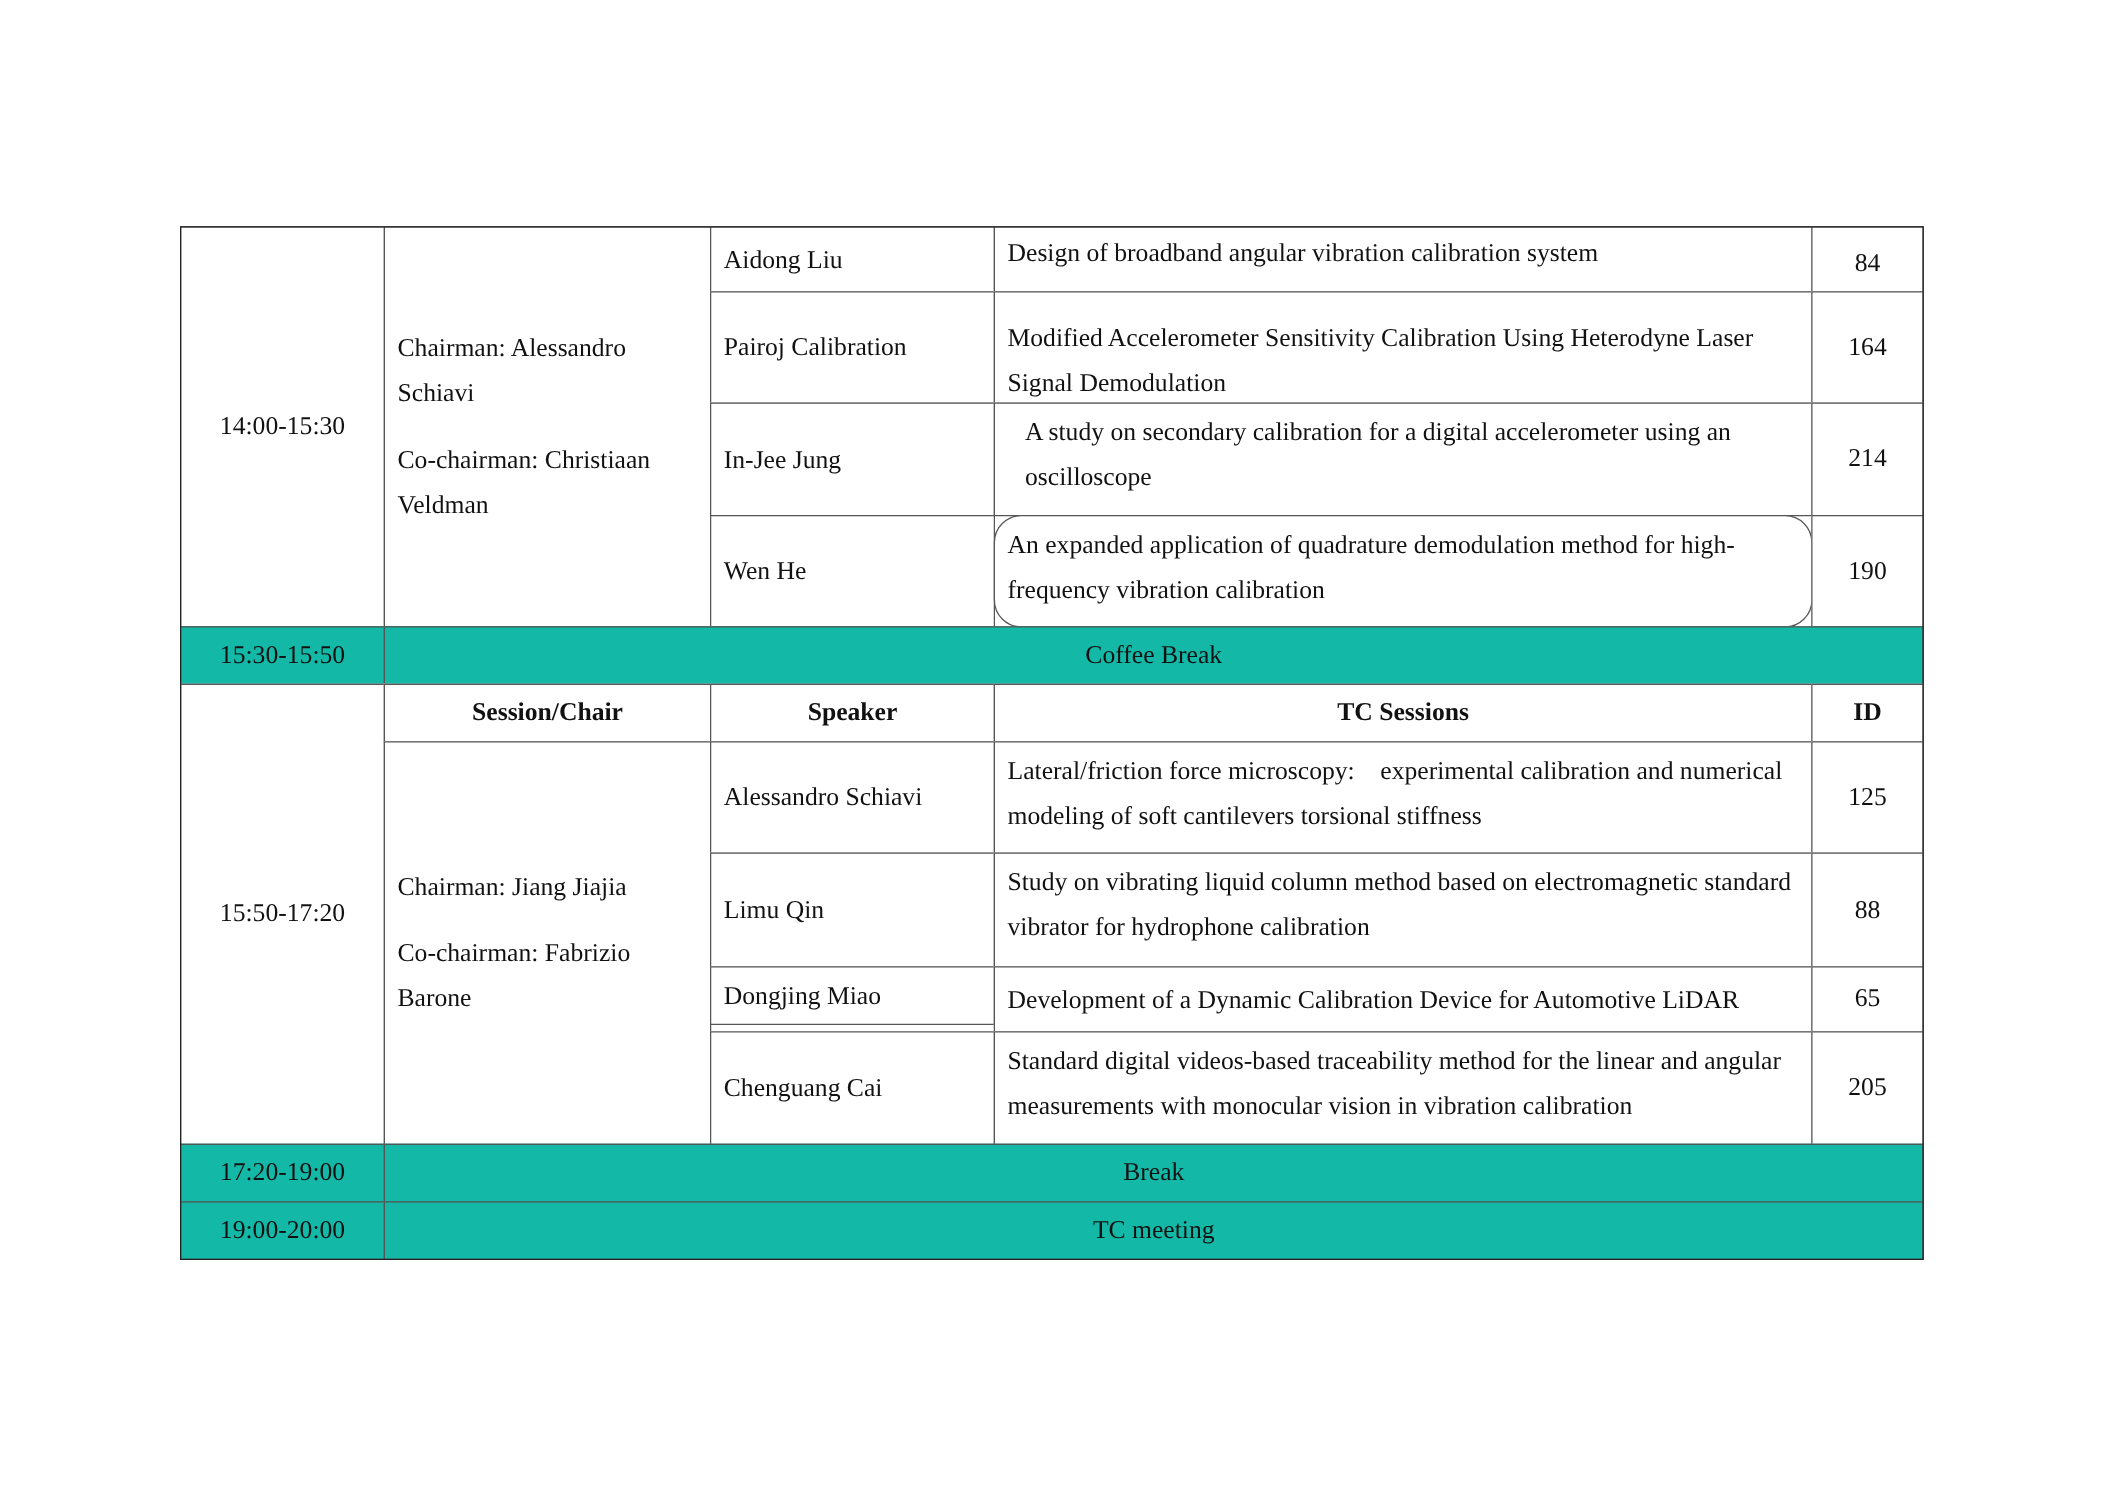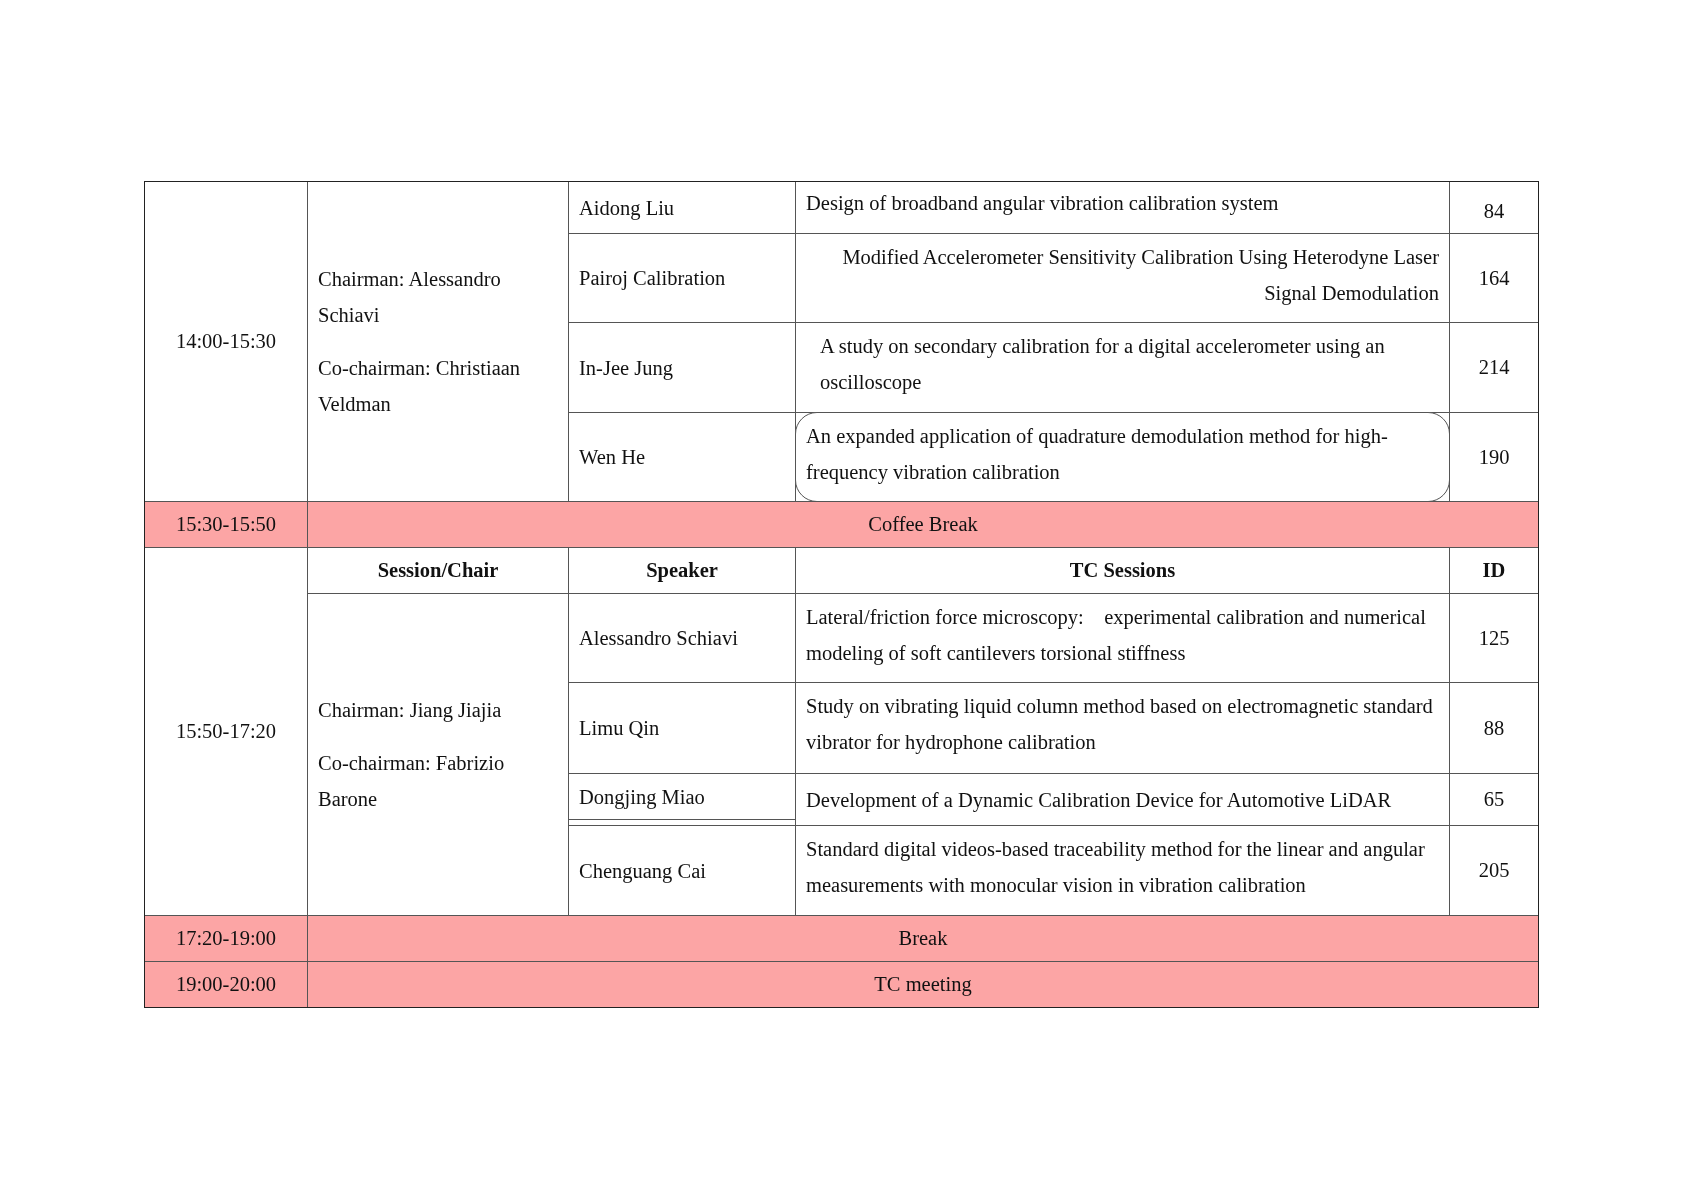--- a/index.html
+++ b/index.html
@@ -1,19 +1,19 @@
 <!DOCTYPE html>
 <html><head>
 <meta charset="utf-8">
 <style>
   html, body { margin:0; padding:0; background:#ffffff; }
   body { width:1683px; height:1190px; position:relative; overflow:hidden;
          font-family:"Liberation Serif", serif; color:#111; font-size:20.5px; }
   .cell { position:absolute; box-sizing:border-box; border:1px solid #555; background:#fff; }
-  .green { background:#fca5a5; }
+  .green { background:#14b8a6; }
   .vc { display:flex; flex-direction:column; justify-content:center; }
   .ctr { align-items:center; text-align:center; }
   .pad { padding:0 10px; line-height:36px; }
   .bold { font-weight:bold; }
   .chair p { margin:0; line-height:36px; }
   .chair p + p { margin-top:17px; }
   .outer { position:absolute; box-sizing:border-box; border:1.5px solid #222; pointer-events:none; }
 </style>
 </head>
 <body>
@@ -30,21 +30,21 @@
 
   <div class="cell vc pad" style="left:568px;top:181px;width:228px;height:53px;">
       <span>Aidong Liu</span>
     </div>
   <div class="cell pad" style="left:795px;top:181px;width:655px;height:53px;padding-top:3px;"><span>Design of broadband angular vibration calibration system</span></div>
   <div class="cell ctr" style="left:1449px;top:181px;width:90px;height:53px;padding-top:11px;line-height:36px;"><span>84</span></div>
 
   <div class="cell vc pad" style="left:568px;top:233px;width:228px;height:90px;">
       <span>Pairoj Calibration</span>
     </div>
-  <div class="cell pad" style="left:795px;top:233px;width:655px;height:90px;padding-top:5px;text-align:right;"><span>Modified Accelerometer Sensitivity Calibration Using Heterodyne Laser Signal Demodulation</span></div>
+  <div class="cell pad" style="left:795px;top:233px;width:655px;height:90px;padding-top:19px;"><span>Modified Accelerometer Sensitivity Calibration Using Heterodyne Laser Signal Demodulation</span></div>
   <div class="cell vc ctr" style="left:1449px;top:233px;width:90px;height:90px;">
       <span>164</span>
     </div>
 
   <div class="cell vc pad" style="left:568px;top:322px;width:228px;height:91px;">
       <span>In-Jee Jung</span>
     </div>
   <div class="cell pad" style="left:795px;top:322px;width:655px;height:91px;padding-top:5px;padding-left:24px;"><span>A study on secondary calibration for a digital accelerometer using an oscilloscope</span></div>
   <div class="cell vc ctr" style="left:1449px;top:322px;width:90px;height:91px;">
       <span>214</span>

